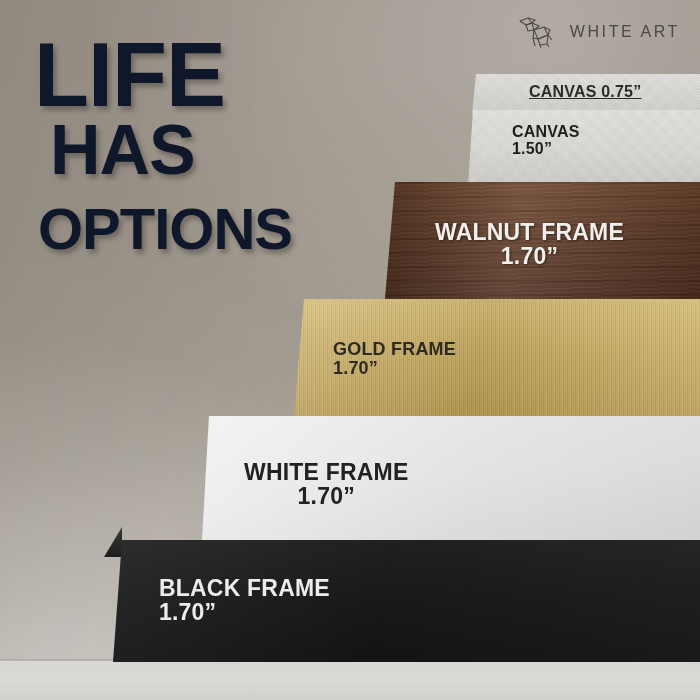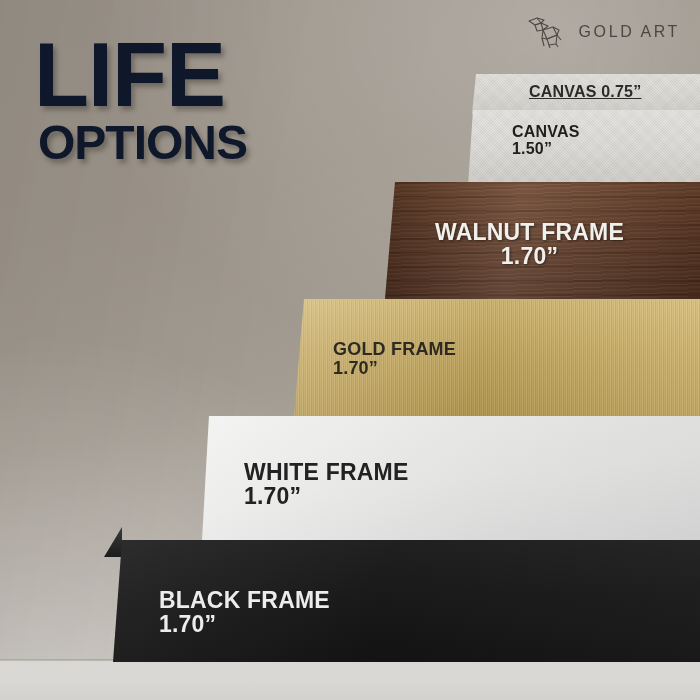--- a/index.html
+++ b/index.html
@@ -74,21 +74,21 @@
 
   
   .headline{
     position:absolute;left:34px;top:34px;z-index:40;
     color:#0f172a;
     text-shadow:3px 4px 5px rgba(40,36,32,.38);
   }
   .h-line{font-weight:bold;letter-spacing:-1px;display:block;}
   .h1{font-size:90px;line-height:.92;}
   .h2{font-size:70px;line-height:.96;margin-left:16px;}
-  .h3{font-size:48px;line-height:1.0;margin-left:4px;margin-top:2px;}
+  .h3{font-size:58px;line-height:1.0;margin-left:4px;margin-top:16px;}
 
   
   .logo{
     position:absolute;right:20px;top:14px;z-index:60;
     display:flex;align-items:center;gap:9px;
     color:#4c4a46;
   }
   .logo-text{
     font-size:16px;letter-spacing:2.6px;font-weight:500;
     color:#4a4845;
@@ -139,55 +139,56 @@
     <div style="position:absolute;inset:0;background:linear-gradient(100deg,rgba(255,255,255,.16) 0%,rgba(0,0,0,.05) 45%,rgba(255,255,255,.10) 100%);"></div>
     <div class="label" style="left:39px;top:41px;font-size:18px;color:#2e2a22;">GOLD FRAME
 1.70”</div>
   </div>
 
   <div class="slab" style="left:202px;top:416px;width:510px;height:125px;z-index:9;
               background:linear-gradient(175deg,#efefee 0%,#e9e9e8 50%,#dedede 100%);
               box-shadow:-5px 3px 12px rgba(70,68,64,.40);
               clip-path:polygon(7px 0, 100% 0, 100% 100%, 0 100%);">
     <div style="position:absolute;inset:0;background:linear-gradient(100deg,rgba(255,255,255,.28) 0%,rgba(0,0,0,.03) 55%,rgba(0,0,0,.06) 100%);"></div>
-    <div class="label" style="left:42px;top:44px;font-size:23px;color:#222222;">WHITE FRAME
+    <div class="label" style="left:42px;top:44px;font-size:23px;color:#222222;text-align:center;">WHITE FRAME
 1.70”</div>
   </div>
 
   <div style="position:absolute;left:104px;top:527px;width:18px;height:30px;z-index:9;
               background:linear-gradient(180deg,#3a3a3a,#1c1c1c);
               clip-path:polygon(0 100%, 100% 0, 100% 100%);"></div>
 
   <div class="slab" style="left:113px;top:540px;width:599px;height:122px;z-index:10;
               background:linear-gradient(178deg,#1d1d1d 0%,#141414 48%,#0d0d0d 100%);
               box-shadow:-5px 3px 13px rgba(50,48,45,.45);
               clip-path:polygon(9px 0, 100% 0, 100% 100%, 0 100%);">
     <div style="position:absolute;inset:0;background:linear-gradient(100deg,rgba(255,255,255,.07) 0%,rgba(255,255,255,.02) 45%,rgba(255,255,255,.05) 100%);"></div>
-    <div class="label" style="left:46px;top:48px;font-size:23px;color:#ececec;">BLACK FRAME
+    <div class="label" style="left:46px;top:36px;font-size:23px;color:#ececec;">BLACK FRAME
 1.70”</div>
   </div>
 
   <div class="headline">
     <span class="h-line h1">LIFE</span>
+    <span class="h-line h2">HAS</span>
     <span class="h-line h3">OPTIONS</span>
   </div>
 
   <div class="logo">
     <svg width="44" height="36" viewBox="0 0 44 36" fill="none">
       <g stroke="#4c4a46" stroke-width="1.1" fill="none" stroke-linejoin="round">
         <path d="M3 7 L11 4 L15 9 L9 11 Z"></path>
         <path d="M11 4 L18 6 L15 9"></path>
         <path d="M9 11 L15 9 L17 16 L11 17 Z"></path>
         <path d="M15 9 L22 12 L17 16"></path>
         <path d="M17 16 L27 13 L31 21 L21 25 Z"></path>
         <path d="M27 13 L33 16 L31 21"></path>
         <path d="M21 25 L31 21 L30 30 L23 31 Z"></path>
         <path d="M17 16 L16 24 L21 25"></path>
         <path d="M16 24 L18 32"></path>
         <path d="M23 31 L24 34"></path>
         <path d="M30 30 L32 33"></path>
         <path d="M31 21 L35 26"></path>
       </g>
     </svg>
-    <span class="logo-text">GOLD ART</span>
+    <span class="logo-text">WHITE ART</span>
   </div>
 
 </div>
 
 </body></html>

